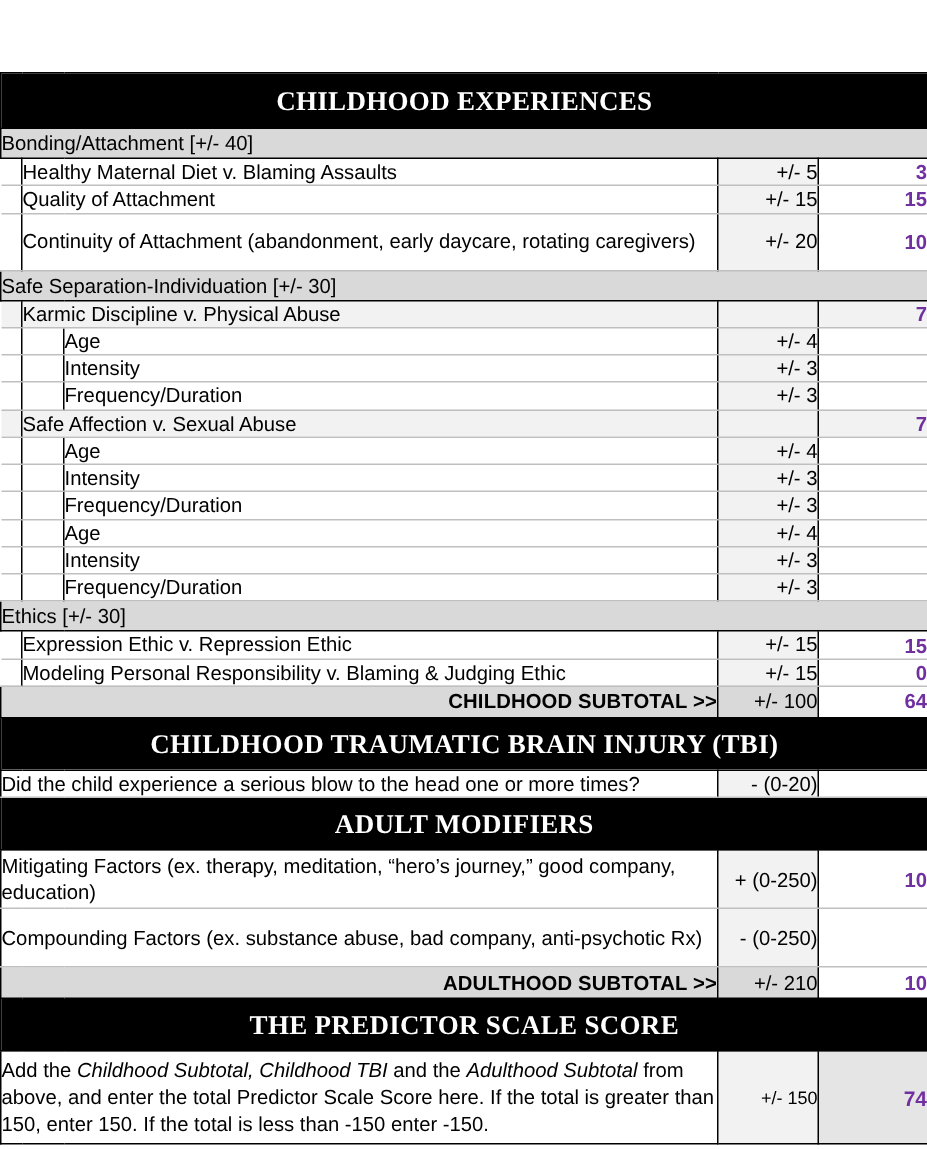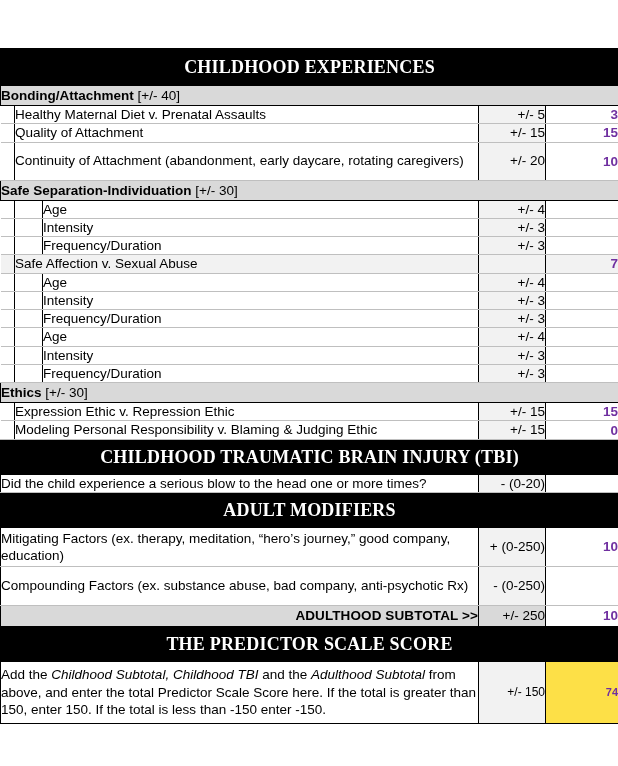--- a/index.html
+++ b/index.html
@@ -52,21 +52,21 @@
     height: 20px;
     border-top: 1px solid #000000;
     border-bottom: 1px solid #000000;
     border-left: 1px solid #000000;
     border-right: 1px solid #000000;
     padding-left: 3px;
     font-size: 13.5px;
     color: #000000;
     white-space: nowrap;
   }
-  .grouphead .gname { font-weight: bold; }
+  .grouphead .gname { font-weight: normal; }
   .grouphead .grange { font-weight: normal; }
 
   
   .ind {
     background: #ffffff;
     border-right: 1px solid #000000;
     border-bottom: 1px solid #BFBFBF;
   }
   .ind.shade { background: #F2F2F2; }
 
@@ -160,23 +160,23 @@
     border-right: 1px solid #000000;
     border-bottom: 1px solid #000000;
     background: #F2F2F2;
     text-align: right;
     font-size: 12px;
     padding: 1px 6px 1px 2px;
   }
   .instr-score {
     border-right: 1px solid #000000;
     border-bottom: 1px solid #000000;
-    background: #fde047;
-    text-align: right;
-    font-size: 11px;
+    background: #e5e5e5;
+    text-align: right;
+    font-size: 14px;
     font-weight: bold;
     color: #7030A0;
     padding: 1px 8px 1px 2px;
   }
 </style>
 </head>
 <body>
 
 <div id="sheet">
   <table class="grid">
@@ -192,41 +192,47 @@
       <tr>
         <td class="banner" colspan="5">CHILDHOOD EXPERIENCES</td>
       </tr>
 
       <tr>
         <td class="grouphead" colspan="5"><span class="gname">Bonding/Attachment</span><span class="grange"> [+/- 40]</span></td>
       </tr>
 
       <tr>
         <td class="ind"></td>
-        <td class="label" colspan="2">Healthy Maternal Diet v. Prenatal Assaults</td>
+        <td class="label" colspan="2">Healthy Maternal Diet v. Blaming Assaults</td>
         <td class="val">+/- 5</td>
         <td class="score">3</td>
       </tr>
       <tr>
         <td class="ind"></td>
         <td class="label" colspan="2">Quality of Attachment</td>
         <td class="val">+/- 15</td>
         <td class="score">15</td>
       </tr>
       <tr style="height:38px">
         <td class="ind"></td>
         <td class="label" colspan="2">Continuity of Attachment (abandonment, early daycare, rotating caregivers)</td>
         <td class="val">+/- 20</td>
         <td class="score">10</td>
       </tr>
 
       <tr>
         <td class="grouphead" colspan="5"><span class="gname">Safe Separation-Individuation</span><span class="grange"> [+/- 30]</span></td>
       </tr>
 
+      <tr>
+        <td class="ind shade"></td>
+        <td class="label shade" colspan="2">Karmic Discipline v. Physical Abuse</td>
+        <td class="val cat"></td>
+        <td class="score shade">7</td>
+      </tr>
       <tr>
         <td class="ind"></td>
         <td class="ind"></td>
         <td class="label">Age</td>
         <td class="val">+/- 4</td>
         <td class="score"></td>
       </tr>
       <tr>
         <td class="ind"></td>
         <td class="ind"></td>
@@ -301,20 +307,25 @@
         <td class="val">+/- 15</td>
         <td class="score">15</td>
       </tr>
       <tr>
         <td class="ind"></td>
         <td class="label" colspan="2">Modeling Personal Responsibility v. Blaming &amp; Judging Ethic</td>
         <td class="val">+/- 15</td>
         <td class="score">0</td>
       </tr>
 
+      <tr>
+        <td class="subtot-label" colspan="3">CHILDHOOD SUBTOTAL &gt;&gt;</td>
+        <td class="subtot-val">+/- 100</td>
+        <td class="subtot-score">64</td>
+      </tr>
 
       <tr>
         <td class="banner tall" colspan="5">CHILDHOOD TRAUMATIC BRAIN INJURY (TBI)</td>
       </tr>
       <tr>
         <td class="label full" colspan="3">Did the child experience a serious blow to the head one or more times?</td>
         <td class="val">- (0-20)</td>
         <td class="score"></td>
       </tr>
 
@@ -326,21 +337,21 @@
         <td class="val">+ (0-250)</td>
         <td class="score">10</td>
       </tr>
       <tr style="height:39px">
         <td class="label full" colspan="3">Compounding Factors (ex. substance abuse, bad company, anti-psychotic Rx)</td>
         <td class="val">- (0-250)</td>
         <td class="score"></td>
       </tr>
       <tr>
         <td class="subtot-label" colspan="3">ADULTHOOD SUBTOTAL &gt;&gt;</td>
-        <td class="subtot-val">+/- 250</td>
+        <td class="subtot-val">+/- 210</td>
         <td class="subtot-score">10</td>
       </tr>
 
       <tr>
         <td class="banner tall" colspan="5">THE PREDICTOR SCALE SCORE</td>
       </tr>
       <tr style="height:62px">
         <td class="instr" colspan="3"><span>Add the </span><i>Childhood Subtotal, Childhood TBI</i><span> and the </span><i>Adulthood Subtotal</i><span> from above, and enter the total Predictor Scale Score here. If the total is greater than 150, enter </span><b>150</b><span>. If the total is less than -150 enter </span><b>-150</b><span>.</span></td>
         <td class="instr-val">+/- 150</td>
         <td class="instr-score">74</td>

